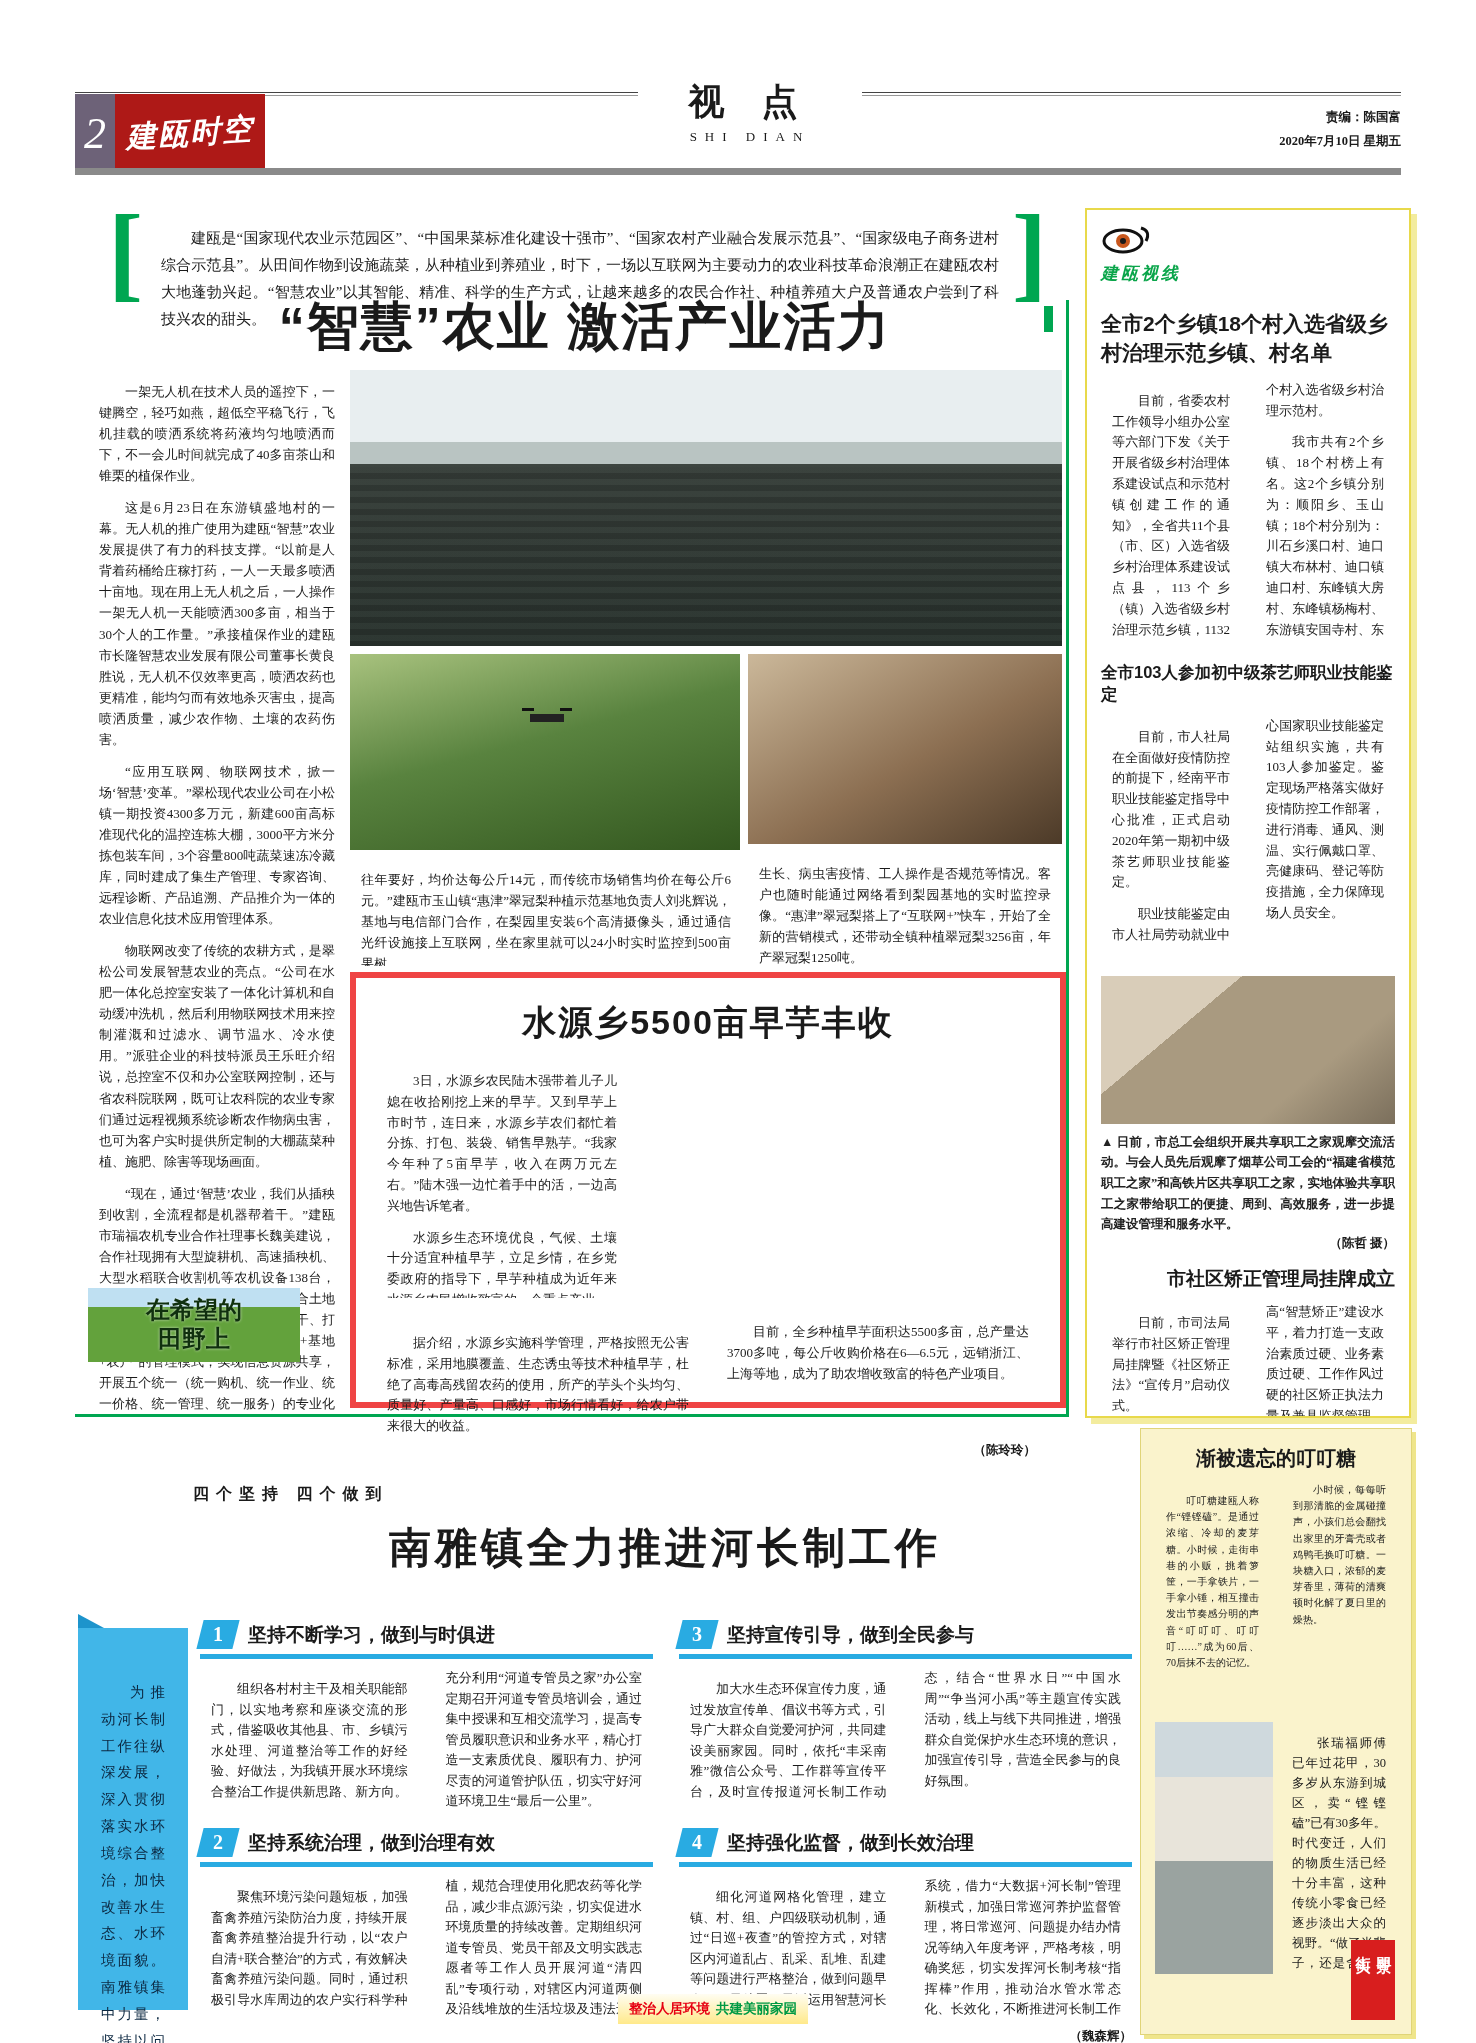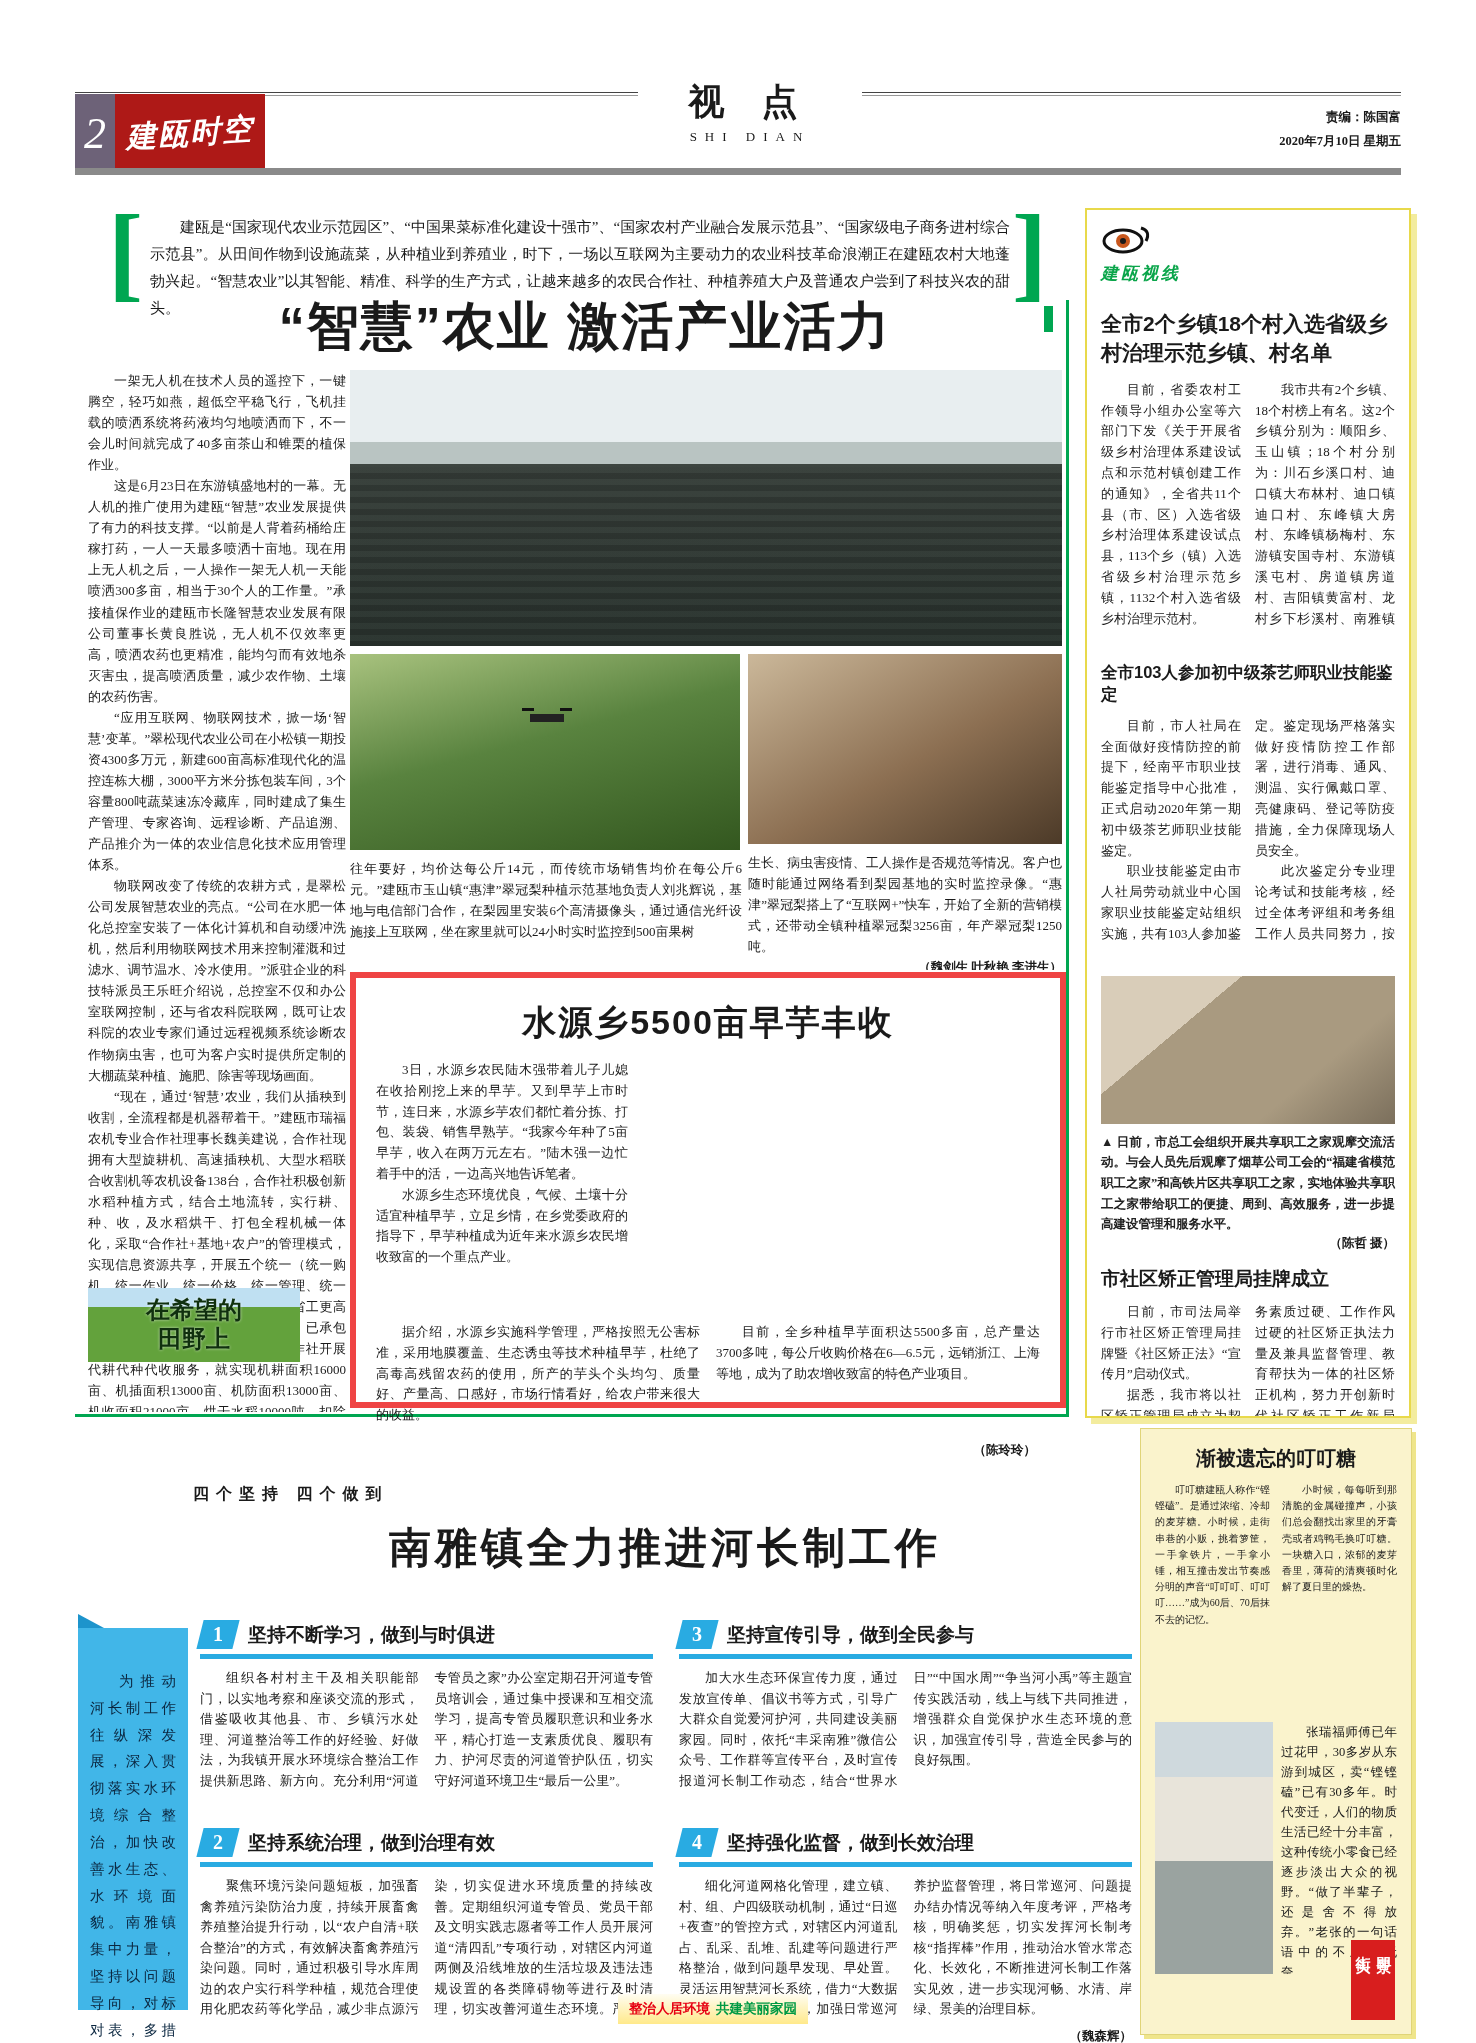--- a/index.html
+++ b/index.html
@@ -1,21 +1,21 @@
 <!DOCTYPE html>
 <html><head>
 <meta charset="utf-8">
 <style>
   html,body{margin:0;padding:0;background:#e9e9e9;}
   #page{position:relative;width:1476px;height:2043px;background:#ffffff;margin:0 auto;
         font-family:"Liberation Serif","DejaVu Serif",serif;color:#1a1a1a;overflow:hidden;}
   .abs{position:absolute;}
   .sans{font-family:"Liberation Sans","DejaVu Sans",sans-serif;}
   .jt{text-align:justify;text-justify:inter-ideograph;}
-  p{margin:0;text-indent:2em;}
+  p{margin:11px;text-indent:2em;}
   
   #hdr-rule{left:75px;top:92px;width:1326px;height:2px;border-top:1px solid #444;border-bottom:1px solid #999;}
   #hdr-graybar{left:75px;top:168px;width:1326px;height:7px;background:#8a8a8a;}
   #masthead{left:75px;top:94px;display:flex;}
   #page-num{width:40px;height:78px;background:#6d6278;color:#fff;font-size:44px;font-style:italic;
             display:flex;align-items:center;justify-content:center;}
   #mast-red{width:150px;height:78px;background:#ae1917;color:#fff;display:flex;align-items:center;justify-content:center;}
   #mast-red span{font-size:30px;font-weight:bold;font-style:italic;transform:rotate(-4deg);letter-spacing:2px;}
   #section-title{left:638px;top:78px;width:200px;text-align:center;background:#fff;padding:0 12px;}
   #section-title .cn{font-size:36px;font-weight:bold;letter-spacing:14px;}
@@ -65,21 +65,21 @@
   #logo-text{color:#0aa54a;font-weight:bold;font-style:italic;font-size:17px;letter-spacing:3px;display:block;margin-top:2px;}
   .y-title{font-family:"Liberation Sans",sans-serif;font-weight:bold;}
   #a1-title{font-size:21px;line-height:1.4;margin:10px 0 12px 0;}
   .two-col{column-count:2;column-gap:14px;font-size:13px;line-height:1.6;text-align:justify;}
   #a1-body{height:262px;overflow:hidden;}
   #a2-title{font-size:16.5px;margin:20px 0 10px 0;}
   #a2-body{height:248px;overflow:hidden;}
   #y-photo{width:100%;height:148px;margin-top:12px;background:linear-gradient(140deg,#d9cdb9 0 30%,#a99a80 30% 70%,#7b6f5c 100%);}
   #y-caption{font-size:12.5px;line-height:1.65;text-align:justify;margin-top:8px;font-weight:bold;color:#222;}
   #y-credit{text-align:right;font-size:12.5px;font-weight:bold;}
-  #a3-title{font-size:19px;margin:14px 0 10px 0;}
+  #a3-title{font-size:19px;margin:14px 0 10px 0;text-align:right;}
   #a3-body{height:232px;overflow:hidden;}
   
   #ny-kicker{left:193px;top:1484px;font-size:16px;letter-spacing:7px;font-weight:bold;}
   #ny-headline{left:200px;top:1520px;width:930px;text-align:center;font-size:42px;font-weight:900;letter-spacing:4px;}
   #ny-sidebar{left:78px;top:1628px;width:110px;height:382px;background:#41b6e8;box-sizing:border-box;
      padding:40px 12px 0 12px;font-size:14.5px;line-height:1.85;color:#0b2740;text-align:justify;}
   #ny-sidebar:before{content:"";position:absolute;left:0;top:-14px;border-left:26px solid #1d94cc;
      border-top:14px solid transparent;}
   #ny-grid{left:200px;top:1620px;width:932px;display:grid;grid-template-columns:1fr 1fr;column-gap:26px;row-gap:16px;}
   .sec-head{display:flex;align-items:center;border-bottom:5px solid #29abe2;padding-bottom:5px;}

